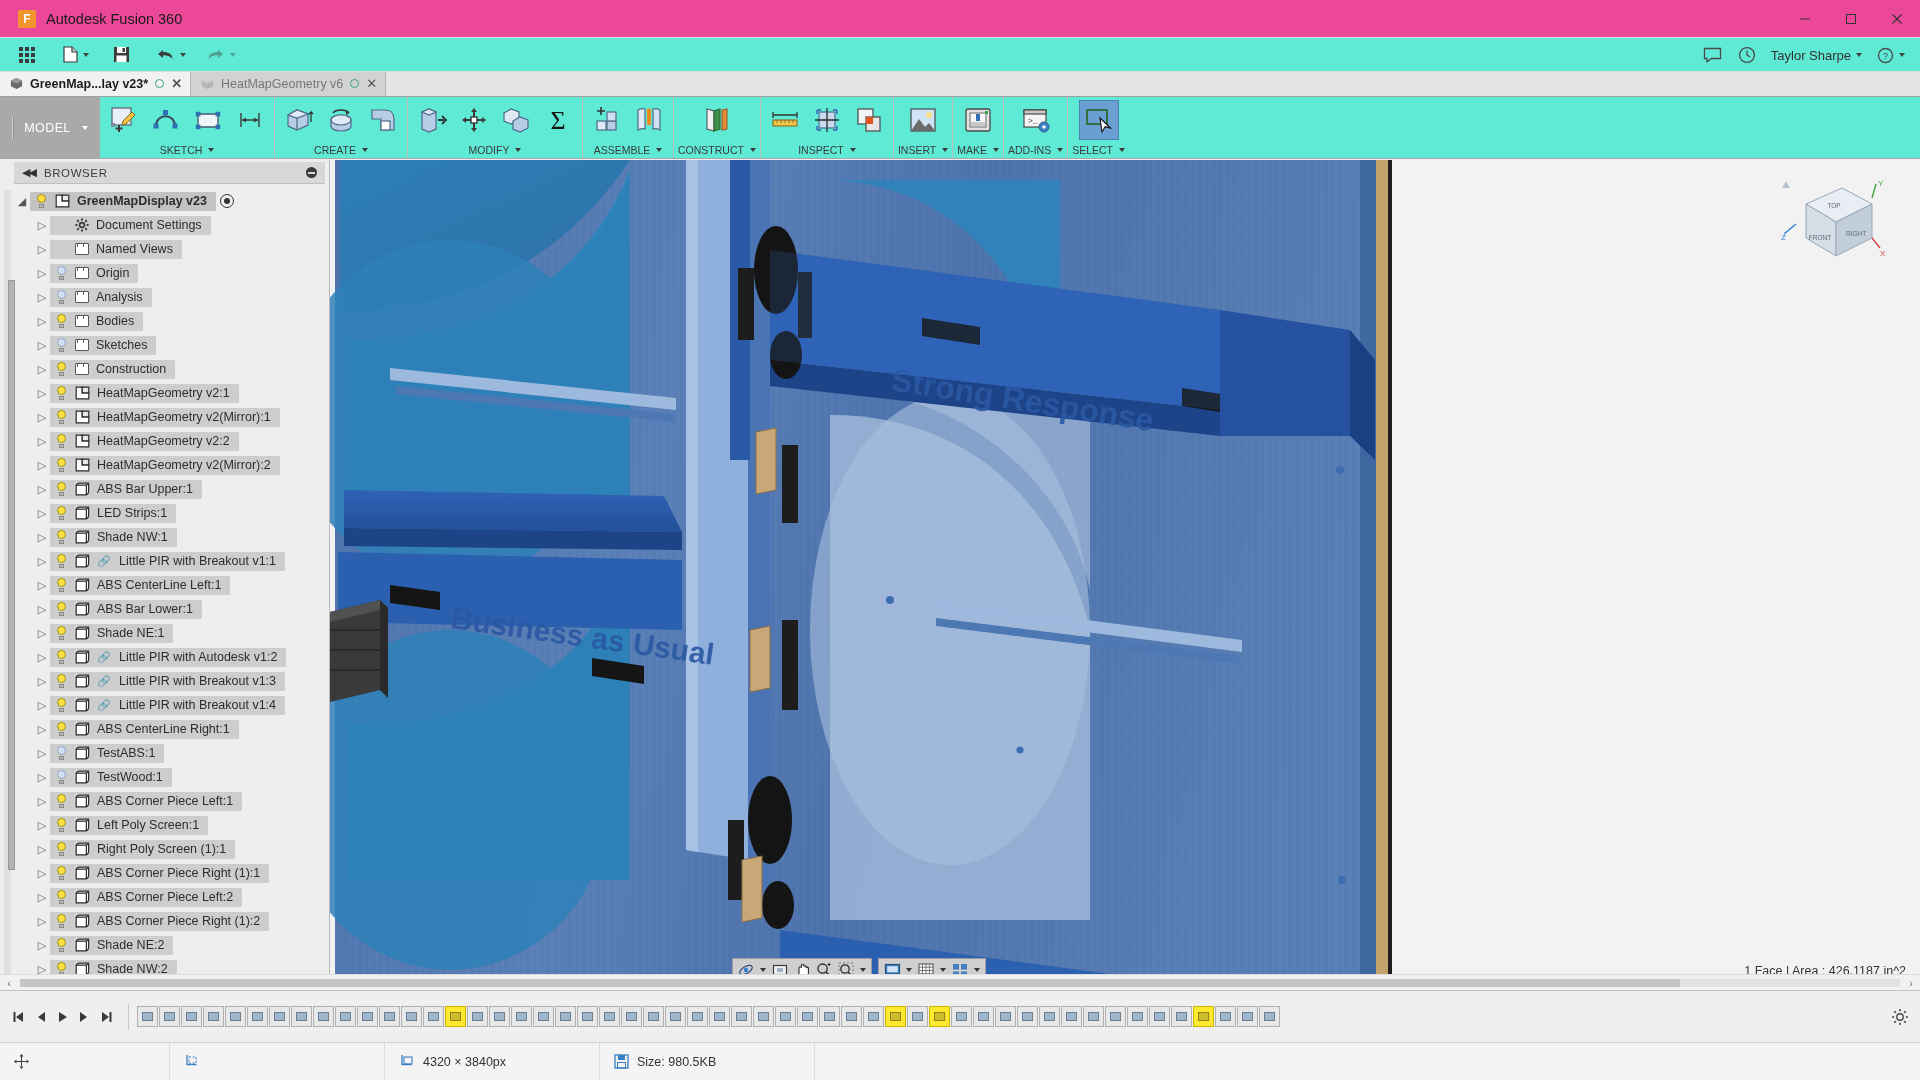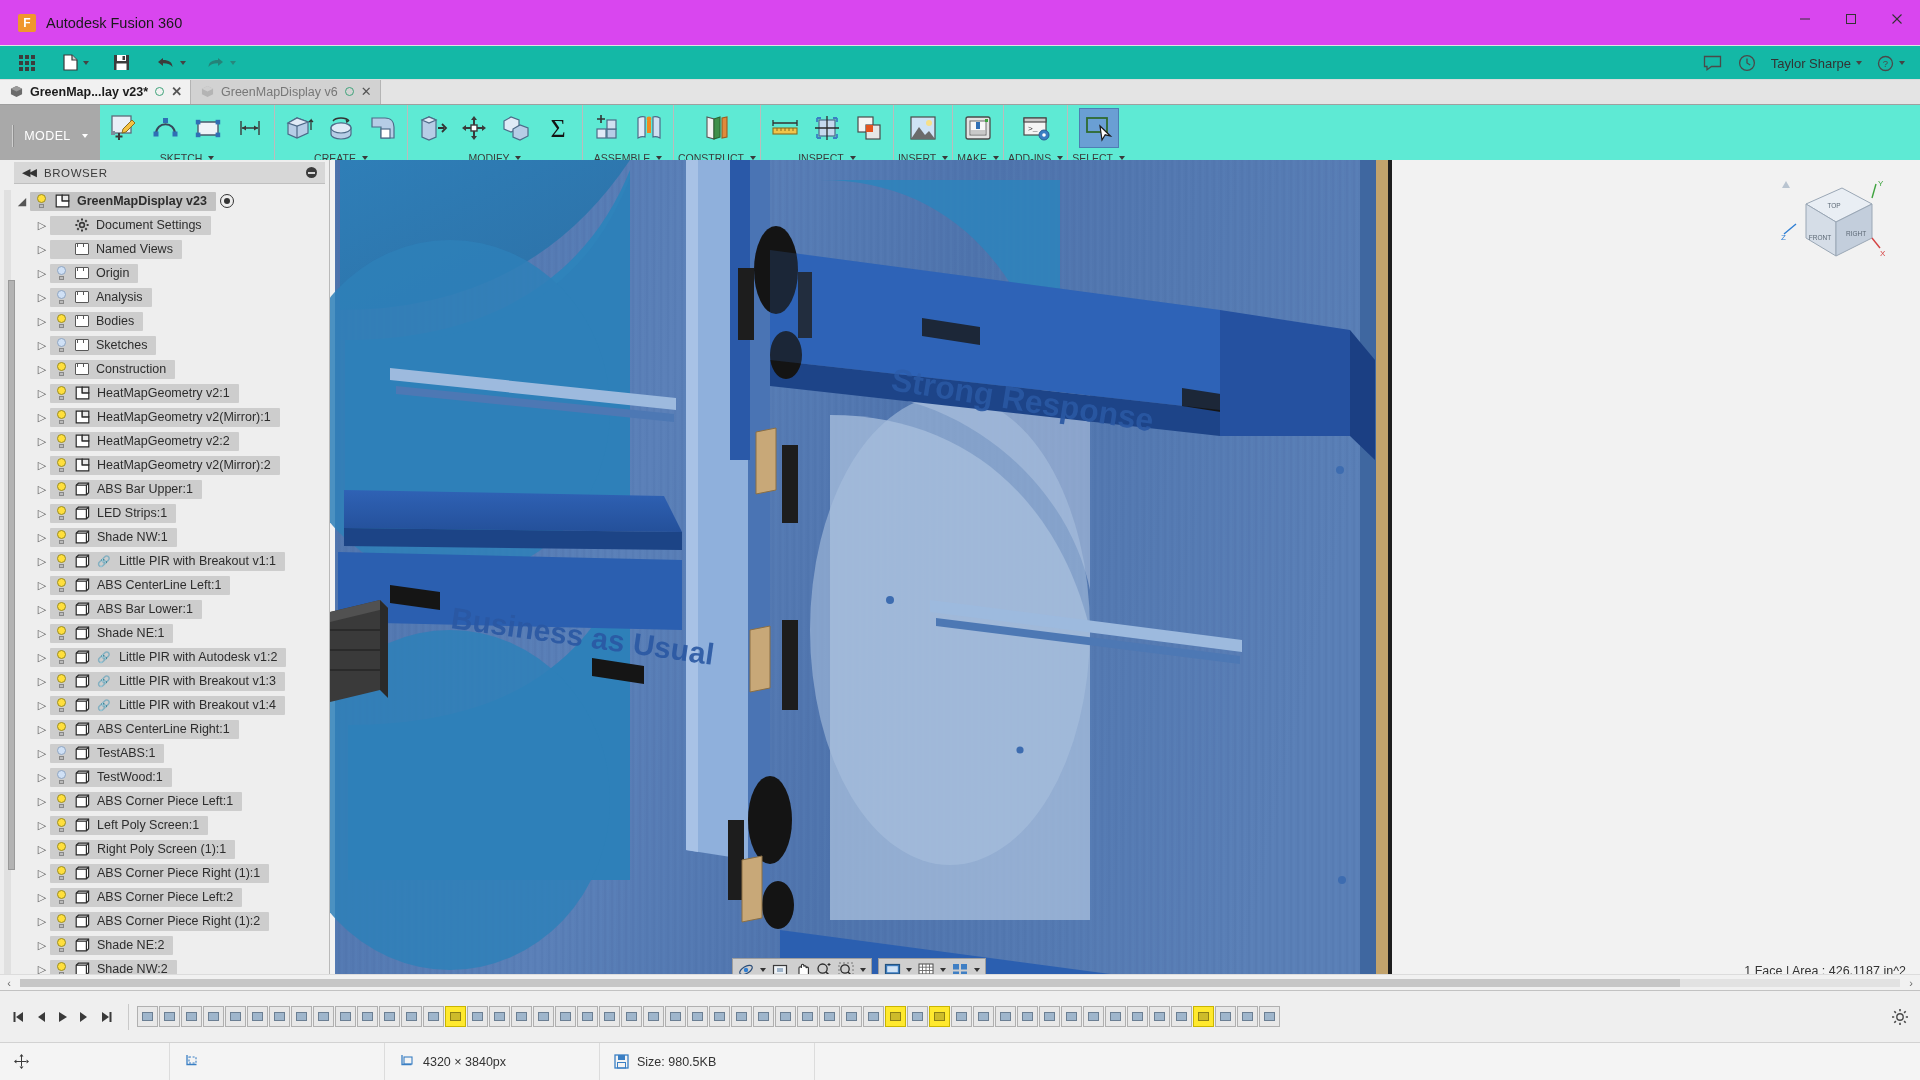--- a/index.html
+++ b/index.html
@@ -7,41 +7,41 @@
   body {
     font-family: "Liberation Sans", sans-serif;
     font-size: 13px;
     background:#f0f0f0;
     color:#222;
     -webkit-font-smoothing: antialiased;
   }
 
   
   .titlebar{
-    height:46px; background:#d946ef; display:flex; align-items:center;
+    height:38px; background:#ec4899; display:flex; align-items:center;
     border-bottom:1px solid #e2e2e2; position:relative;
   }
   .tb-logo{
     width:18px;height:18px;margin-left:18px;margin-right:10px;
     background:#f0962c; border-radius:2px; position:relative;
   }
   .tb-logo::after{
     content:"F"; position:absolute; inset:0; color:#fff; font-weight:bold;
     font-size:12px; display:flex; align-items:center; justify-content:center;
   }
   .tb-title{ font-size:14.5px; color:#1a1a1a; }
   .tb-winbtns{ position:absolute; right:0; top:0; height:38px; display:flex; }
   .tb-winbtn{
     width:46px;height:38px;display:flex;align-items:center;justify-content:center;
     font-size:15px; color:#333;
   }
 
   
   .qabar{
-    height:34px;background:#14b8a6;border-bottom:1px solid #dcdcdc;
+    height:34px;background:#5eead4;border-bottom:1px solid #dcdcdc;
     display:flex;align-items:center;position:relative;
   }
   .qa-item{display:flex;align-items:center;height:34px;padding:0 7px;cursor:default;}
   .grid9{display:grid;grid-template-columns:repeat(3,4px);grid-template-rows:repeat(3,4px);gap:2px;}
   .grid9 i{background:#3c3c3c;display:block;width:4px;height:4px;}
   .caret{width:0;height:0;border-left:3.5px solid transparent;border-right:3.5px solid transparent;border-top:4px solid #444;margin-left:5px;}
   .qa-right{position:absolute;right:8px;top:0;height:34px;display:flex;align-items:center;gap:2px;}
   .qa-user{font-size:13px;color:#333;padding:0 6px;display:flex;align-items:center;}
 
   
@@ -256,21 +256,21 @@
       </svg>
     <span>GreenMap...lay v23*</span>
     <span class="dot"></span>
     <span class="x">✕</span>
   </div>
   <div class="doctab">
     <svg class="cube" viewBox="0 0 14 14">
         <path d="M7 1l6 3v6l-6 3-6-3V4z" fill="#b4b4b4"></path>
         <path d="M7 1l6 3-6 3-6-3z" fill="#cfcfcf"></path>
       </svg>
-    <span>GreenMapDisplay v6</span>
+    <span>HeatMapGeometry v6</span>
     <span class="dot"></span>
     <span class="x">✕</span>
   </div>
 </div>
 
 <div class="ribbon">
   <div class="ws-sel">
     <span class="ws-grip"></span>
     <span>MODEL</span>
     <span class="caret" style="border-top-color:#fff;"></span>

